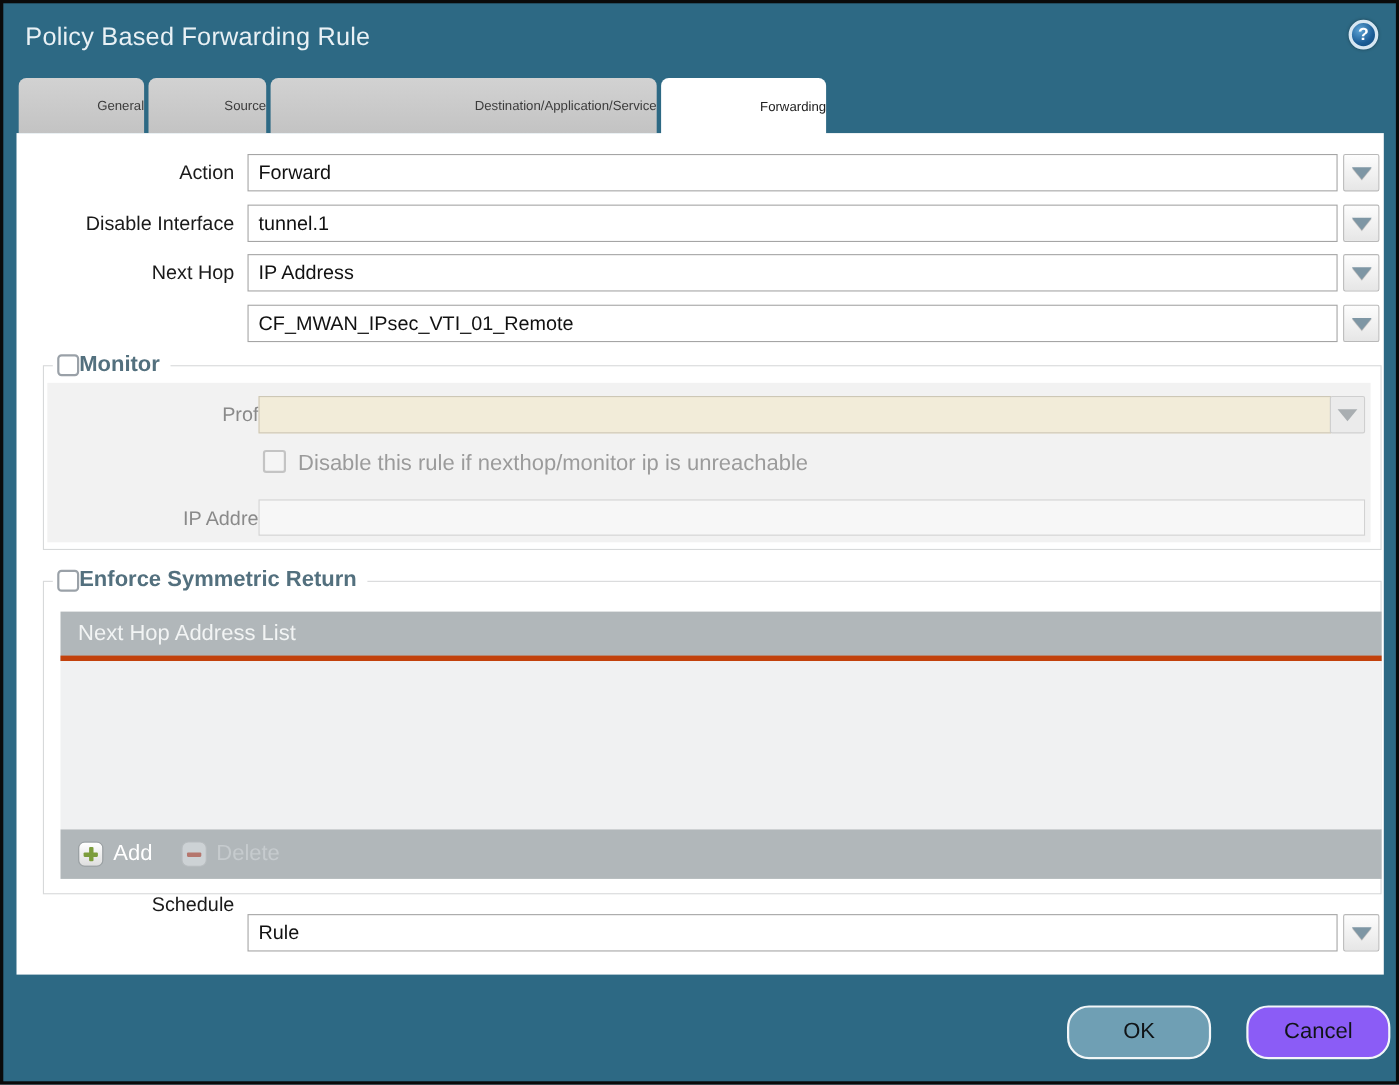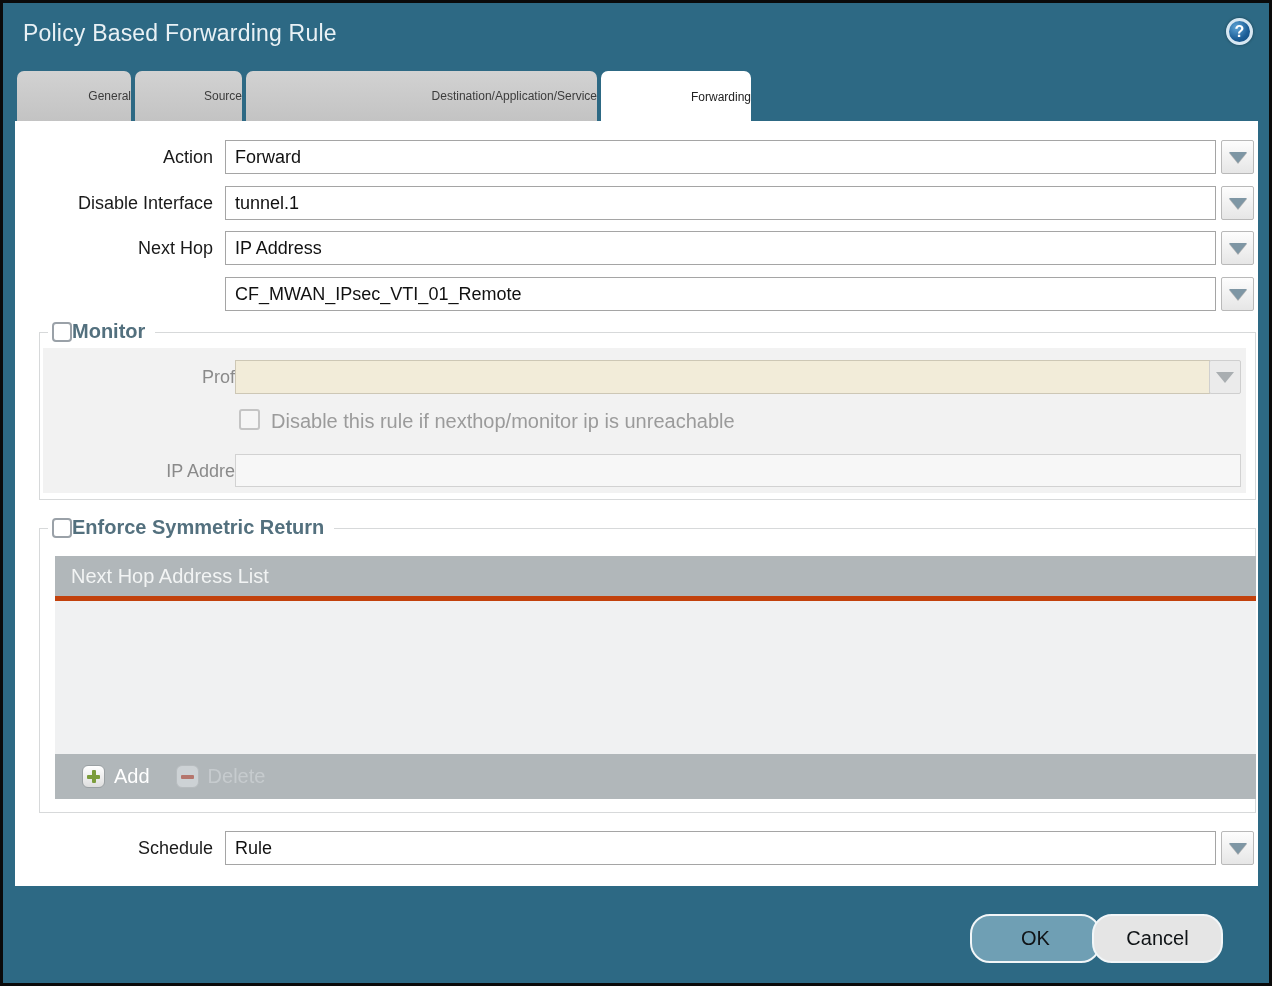--- a/index.html
+++ b/index.html
@@ -135,21 +135,21 @@
     height: 45px; background: #b1b7ba;
     border-bottom: 5px solid #c2410c;
     display: flex; align-items: center;
     padding-left: 16px;
     font-size: 20px; color: #f2f4f4;
   }
   .nh-body { height: 153px; background: #f0f1f2; }
   .nh-footer {
     height: 45px; background: #b1b7ba;
     display: flex; align-items: center; gap: 26px;
-    padding-left: 27px;
+    padding-left: 16px;
   }
   .tbl-btn { display: flex; align-items: center; gap: 9px; cursor: pointer; }
   .tbl-btn.disabled { cursor: default; }
   .icon-sq {
     width: 23px; height: 23px; border-radius: 6px;
     background: linear-gradient(#ffffff, #dedede);
     border: 1px solid #9aa0a3;
     position: relative;
   }
   .icon-sq.dim { background: #cdd2d5; border-color: #b7bcbf; }
@@ -166,21 +166,21 @@
   .tbl-btn.disabled span { color: #c6cbce; }
   
   .btn {
     position: absolute; top: 911px; width: 131px; height: 49px;
     border-radius: 20px; border: 2px solid #f2f6f8;
     font-size: 20px; color: #101417;
     display: flex; align-items: center; justify-content: center;
     cursor: pointer; font-family: "Liberation Sans", sans-serif;
   }
   .btn-ok { left: 967px; background: linear-gradient(#84adc0, #639503 0) , #6f9fb4; background: #6f9fb4; }
-  .btn-cancel { left: 1089px; background: #e5e5e5; }
+  .btn-cancel { left: 1130px; background: #8b5cf6; }
 </style>
 </head>
 <body>
 
 <div class="dialog">
 
   <div class="title">Policy Based Forwarding Rule</div>
   <div class="help-btn">?</div>
 
   <div class="tab tab-general">
@@ -269,21 +269,21 @@
           <div class="tbl-btn disabled">
             <div class="icon-sq dim">
               <div class="minus-h"></div>
             </div>
             <span>Delete</span>
           </div>
         </div>
       </div>
     </div>
 
-    <div class="field-label" style="top:710px;">Schedule</div>
+    <div class="field-label" style="top:684px;">Schedule</div>
     <div class="combo" style="left:210px; top:710px; width:1029px;">
       <div class="value">Rule</div>
       <div class="drop">
           <div class="tri"></div>
         </div>
     </div>
 
   </div>
 
   <div class="btn btn-ok">OK</div>

